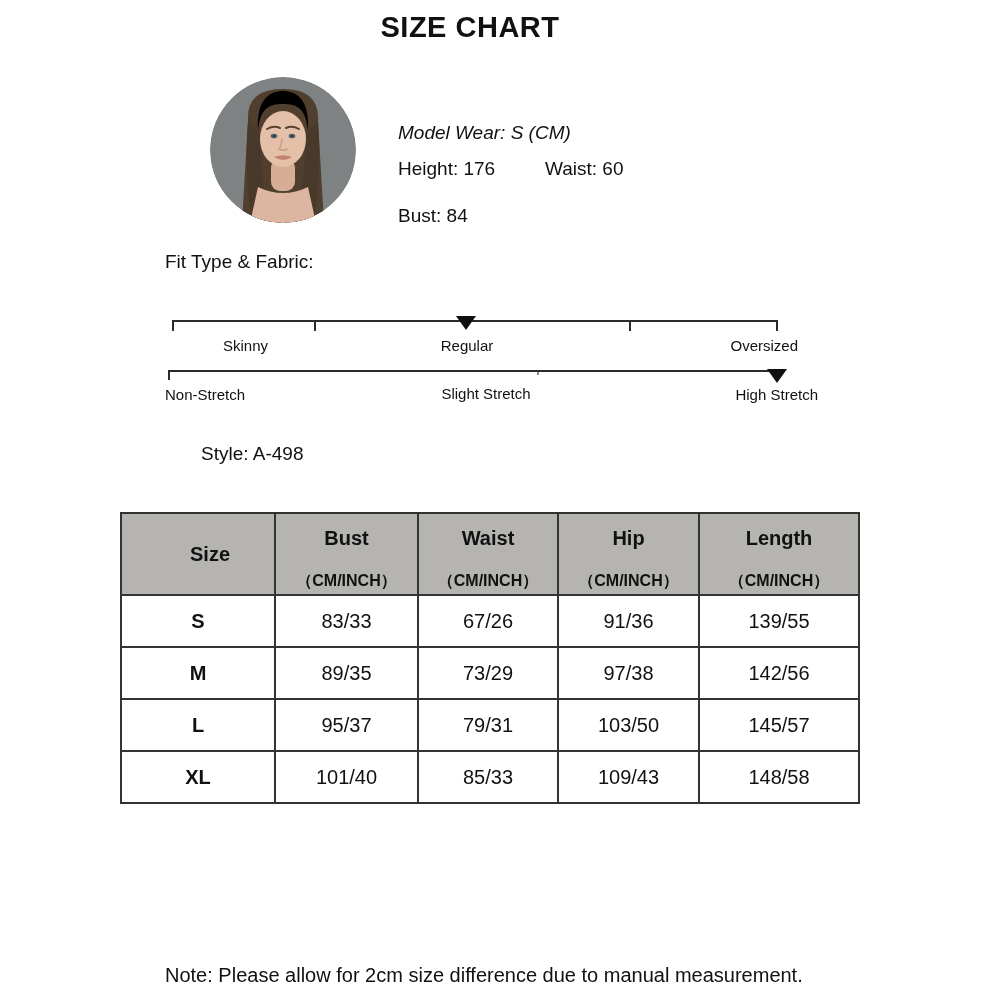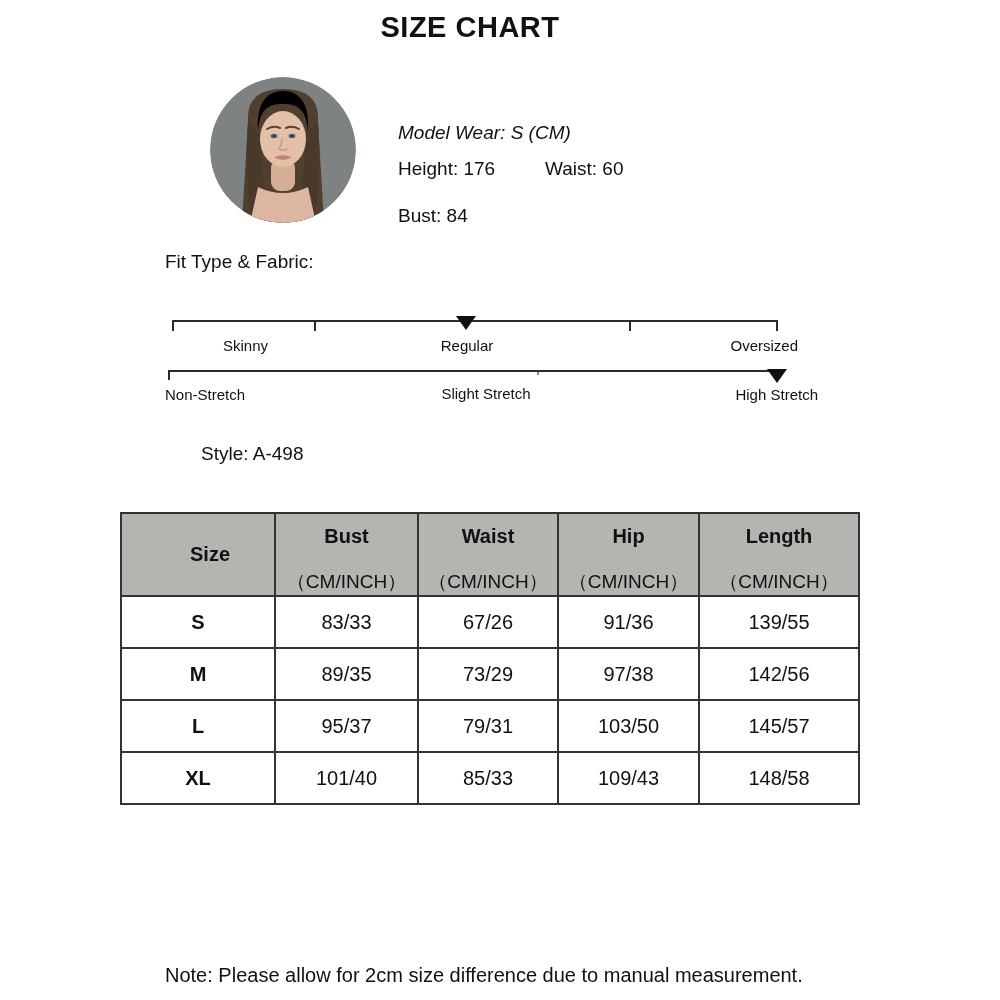--- a/index.html
+++ b/index.html
@@ -41,21 +41,21 @@
   .center-label { transform:translateX(-50%); }
 
   
   .size-table-wrap { left:120px; top:512px; }
   table.size-table { border-collapse:collapse; table-layout:fixed; width:738px; }
   table.size-table th, table.size-table td {
     border:2px solid #333333; text-align:center; vertical-align:middle;
   }
   table.size-table thead th { background:#b5b4b1; height:82px; font-weight:bold; }
   .h-name { font-size:20px; font-weight:bold; line-height:1.1;margin-top:11px; }
-  .h-unit { font-size:19px; font-weight:normal; margin-top:22px; }
+  .h-unit { font-size:16px; font-weight:bold; margin-top:22px; }
   .h-size { font-size:20px;margin-left:24px; }
   table.size-table tbody td { height:52px; font-size:20px; font-weight:normal; background:#ffffff; }
   table.size-table tbody td.size-cell { font-weight:bold; }
   col.c1 { width:154px; } col.c2 { width:143px; } col.c3 { width:140px; }
   col.c4 { width:141px; } col.c5 { width:160px; }
 
   
   .note { left:165px; top:964px; font-size:20px; white-space:nowrap; }
 </style>
 </head>

